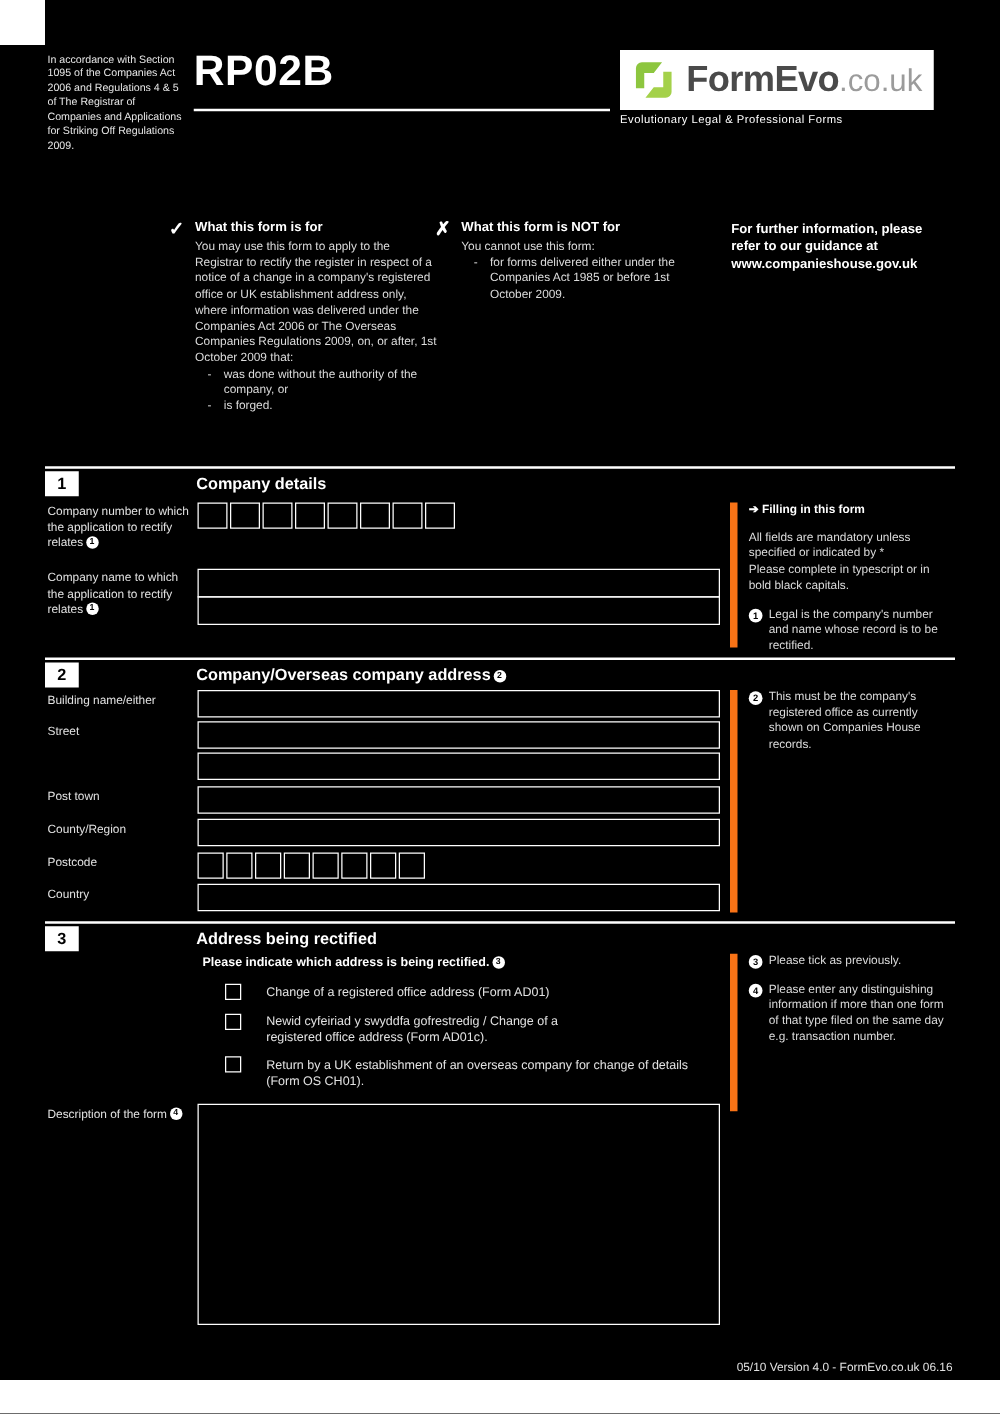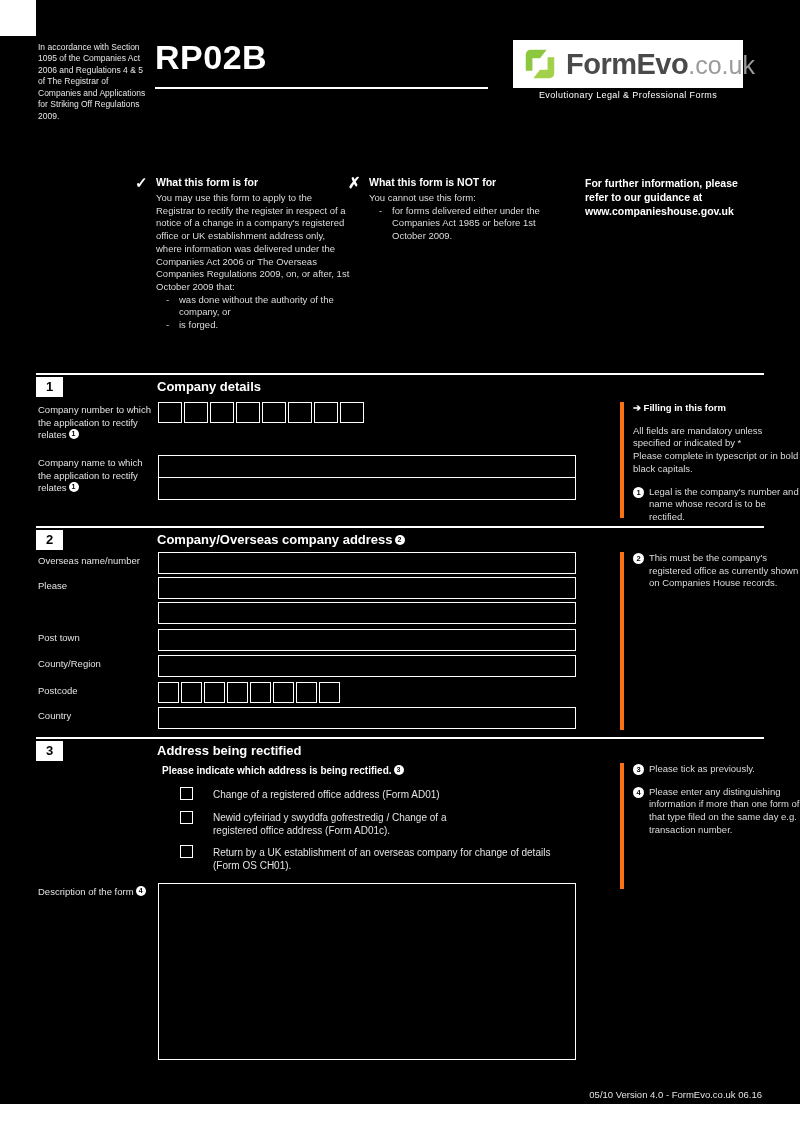--- a/index.html
+++ b/index.html
@@ -11,38 +11,38 @@
   .bottom-strip { position:absolute; left:0; top:1104px; width:800px; height:27px; background:#fff; }
 
   .compliance { font-size:8.5px; line-height:1.35; color:#e6e6e6; }
   .form-code { font-size:34px; font-weight:bold; color:#fff; letter-spacing:0.5px; }
   .hline { height:2px; background:#fff; }
   .form-title { font-size:16.5px; font-weight:bold; color:#fff; line-height:1.3; }
 
   .logo-top { background:#fff; height:48px; display:flex; align-items:center; gap:7px; padding:4px 8px; }
   .logo-brand { font-size:29px; font-weight:bold; color:#4a4a4a; letter-spacing:-0.5px; }
   .logo-suffix { font-size:25px; color:#9b9b9b; }
-  .logo-tagline { height:15px; background:#000; color:#fff; font-size:9px; letter-spacing:0.4px; text-align:center; line-height:15px; }
+  .logo-tagline { height:15px; background:#000; color:#fff; font-size:9px; letter-spacing:0.4px; line-height:15px; }
 
   .icon-mark { font-size:15px; color:#fff; font-weight:bold; }
   .intro-head { font-size:10.5px; font-weight:bold; color:#fff; margin-bottom:4px; }
   .intro-body { font-size:9.5px; line-height:1.34; color:#dcdcdc; }
   .dash { position:relative; padding-left:17px; margin-left:6px; }
   .dash::before { content:"-"; position:absolute; left:4px; }
 
   .sec-num { width:27px; height:20px; background:#fff; color:#000; font-size:13px; font-weight:bold; text-align:center; line-height:20px; }
   .sec-title { font-size:13px; font-weight:bold; color:#fff; }
 
   .lbl { font-size:9.5px; line-height:1.32; color:#e2e2e2; }
   .input-line { border:1px solid #fff; height:23px; background:transparent; }
   .char-row { display:flex; gap:2px; }
   .char-box { width:24px; height:21px; border:1px solid #fff; }
   .pc-box { width:21px; height:21px; border:1px solid #fff; }
 
-  .sidebar { border-left:4px solid #f97316; padding-left:9px; font-size:9.5px; line-height:1.34; color:#dcdcdc;margin-left:36px; }
+  .sidebar { border-left:6px solid #f97316; padding-left:9px; font-size:9.5px; line-height:1.34; color:#dcdcdc; }
   .sb-head { font-weight:bold; color:#fff; }
   .marker { display:inline-block; width:10px; height:10px; border-radius:50%; background:#fff; color:#000;
             font-size:7px; font-weight:bold; text-align:center; line-height:10px; vertical-align:2px; margin-left:2px; }
   .note-marker { display:inline-block; width:11px; height:11px; border-radius:50%; background:#fff; color:#000;
             font-size:7.5px; font-weight:bold; text-align:center; line-height:11px; margin-right:5px; vertical-align:-1px; }
   .note-row { display:flex; }
   .note-row .note-marker { flex:0 0 11px; margin-top:1px; }
 
   .prompt { font-size:10px; font-weight:bold; color:#fff; }
   .checkbox { width:13px; height:13px; border:1px solid #fff; background:transparent; }
@@ -56,21 +56,21 @@
 <div class="page">
   <div class="corner"></div>
 
   <div class="abs compliance" style="left:38px;top:42px;width:112px">In accordance with Section 1095 of the Companies Act 2006 and Regulations 4 &amp; 5 of The Registrar of Companies and Applications for Striking Off Regulations 2009.</div>
 
   <div class="abs form-code" style="left:155px;top:38px">RP02B</div>
 
   <div class="abs hline" style="left:155px;top:87px;width:333px"></div>
 
 
-  <div class="abs" style="left:513px;top:40px;width:230px">
+  <div class="abs" style="left:496px;top:40px;width:251px">
     <div class="logo-top">
       <span style="display:inline-flex">
         <svg width="38" height="38" viewBox="0 0 40 40" aria-hidden="true">
           <path d="M5 27 V10 a5 5 0 0 1 5 -5 h17 l-7 9 h-8 v13 z" fill="#8dc63f"></path>
           <path d="M35 13 v17 a5 5 0 0 1 -5 5 H13 l7 -9 h8 V13 z" fill="#a4d14a"></path>
         </svg>
       </span>
       <span>
         <span class="logo-brand">FormEvo</span><span class="logo-suffix">.co.uk</span>
       </span>
@@ -131,24 +131,24 @@
       <span>Legal is the company's number and name whose record is to be rectified.</span>
     </div>
   </div>
 
   <div class="abs hline" style="left:36px;top:526px;width:728px"></div>
   <div class="abs sec-num" style="left:36px;top:530px">2</div>
   <div class="abs sec-title" style="left:157px;top:532px">
     <span>Company/Overseas company address</span><span class="marker">2</span>
   </div>
 
-  <div class="abs lbl" style="left:38px;top:555px;width:118px">Overseas name/number</div>
+  <div class="abs lbl" style="left:38px;top:555px;width:118px">Building name/either</div>
   <div class="abs input-line" style="left:158px;top:552px;width:418px;height:22px"></div>
 
-  <div class="abs lbl" style="left:38px;top:580px;width:118px">Please</div>
+  <div class="abs lbl" style="left:38px;top:580px;width:118px">Street</div>
   <div class="abs input-line" style="left:158px;top:577px;width:418px;height:22px"></div>
   <div class="abs input-line" style="left:158px;top:602px;width:418px;height:22px"></div>
 
   <div class="abs lbl" style="left:38px;top:632px;width:118px">Post town</div>
   <div class="abs input-line" style="left:158px;top:629px;width:418px;height:22px"></div>
 
   <div class="abs lbl" style="left:38px;top:658px;width:118px">County/Region</div>
   <div class="abs input-line" style="left:158px;top:655px;width:418px;height:22px"></div>
 
   <div class="abs lbl" style="left:38px;top:685px;width:118px">Postcode</div>

